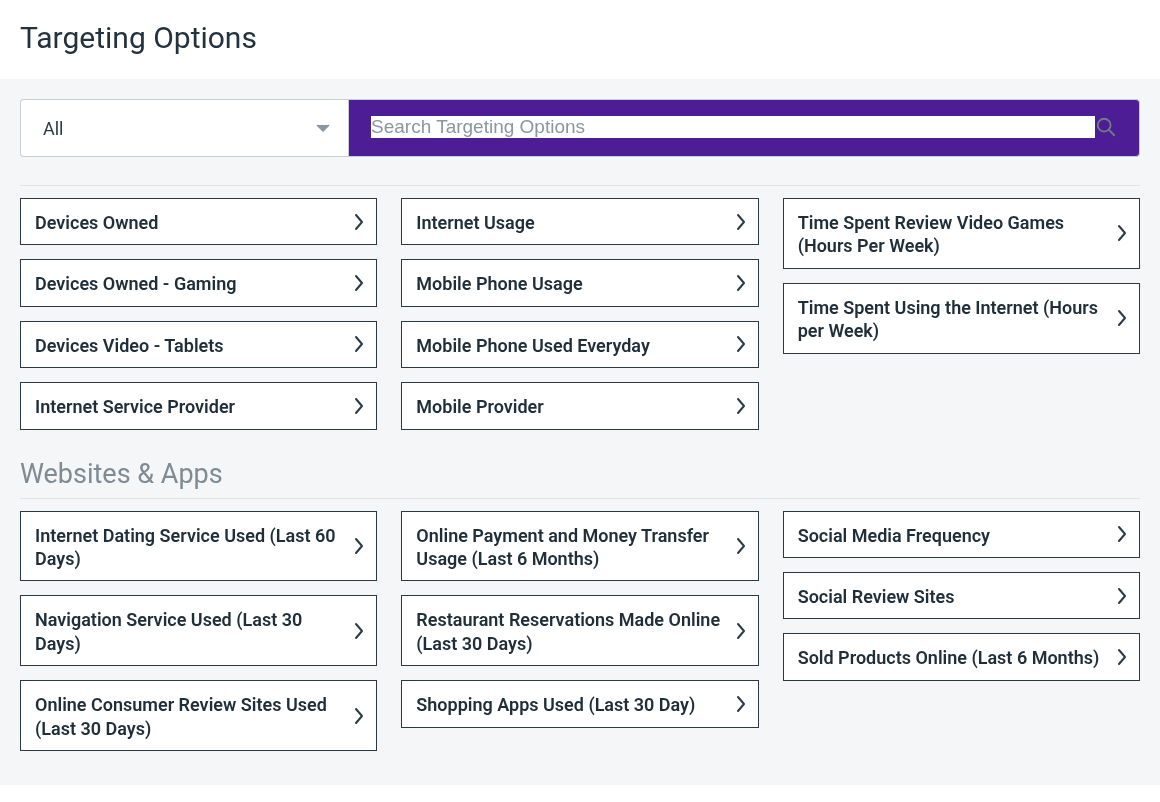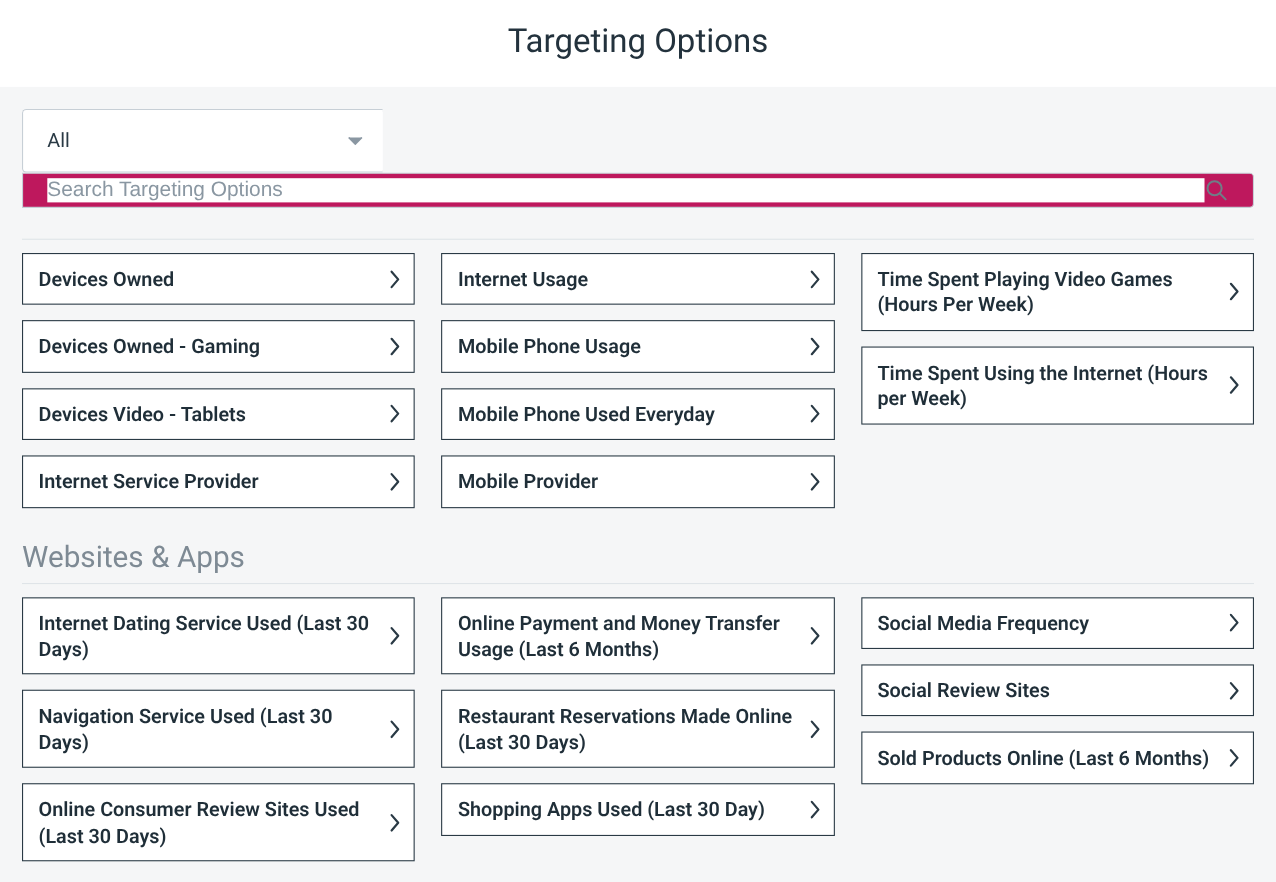--- a/index.html
+++ b/index.html
@@ -4,60 +4,58 @@
   <style>
     * { box-sizing: border-box; margin: 0; padding: 0; }
     html, body { font-family: -apple-system, BlinkMacSystemFont, "Segoe UI", Roboto, Helvetica, Arial, sans-serif; }
     body { width: 1160px; height: 802px; background: #fff; color: #2d3436; overflow: hidden; }
 
     .page-title {
       font-size: 30px;
       font-weight: 400;
       color: #23323d;
       padding: 20px 20px 24px 20px;
-      text-align: center;
     }
 
     .content {
       background: #f5f6f7;
       padding: 20px;
     }
 
     
     .filter-row {
       display: flex;
       margin-bottom: 28px;
-      flex-direction: column;
     }
     .dropdown {
       display: flex;
       align-items: center;
       justify-content: space-between;
       width: 328px;
       height: 58px;
       background: #fff;
       border: 1px solid #c7cfd6;
       border-right: none;
       border-radius: 4px 0 0 4px;
       padding: 0 18px 0 22px;
       font-size: 18px;
       color: #2a3a45;
       cursor: pointer;
     }
     .dropdown .caret { color: #8a97a2; }
     .search {
       display: flex;
-      align-items: center;
+      align-items: flex-start;
       justify-content: space-between;
       flex: 1;
       height: 58px;
-      background: #be185d;
+      background: #4c1d95;
       border: 1px solid #c7cfd6;
       border-radius: 0 4px 4px 0;
-      padding: 4px 22px;
+      padding: 16px 22px;
     }
     .search input {
       border: none;
       outline: none;
       font-size: 19px;
       color: #2a3a45;
       width: 100%;
     }
     .search input::placeholder { color: #8a97a2; }
     .search .mag { color: #6f7d87; }
@@ -193,21 +191,21 @@
           <span class="label">Mobile Provider</span>
           <span class="arrow">
             <svg width="10" height="18" viewBox="0 0 10 18">
               <path d="M2 2l6 7-6 7" stroke="currentColor" stroke-width="2" fill="none" stroke-linecap="round" stroke-linejoin="round"></path>
             </svg>
           </span>
         </div>
     </div>
     <div class="col">
       <div class="card">
-          <span class="label">Time Spent Playing Video Games (Hours Per Week)</span>
+          <span class="label">Time Spent Review Video Games (Hours Per Week)</span>
           <span class="arrow">
             <svg width="10" height="18" viewBox="0 0 10 18">
               <path d="M2 2l6 7-6 7" stroke="currentColor" stroke-width="2" fill="none" stroke-linecap="round" stroke-linejoin="round"></path>
             </svg>
           </span>
         </div>
       <div class="card">
           <span class="label">Time Spent Using the Internet (Hours per Week)</span>
           <span class="arrow">
             <svg width="10" height="18" viewBox="0 0 10 18">
@@ -216,21 +214,21 @@
           </span>
         </div>
     </div>
   </div>
 
   <h2 class="section-title">Websites &amp; Apps</h2>
   <div class="divider"></div>
   <div class="grid">
     <div class="col">
       <div class="card">
-          <span class="label">Internet Dating Service Used (Last 30 Days)</span>
+          <span class="label">Internet Dating Service Used (Last 60 Days)</span>
           <span class="arrow">
             <svg width="10" height="18" viewBox="0 0 10 18">
               <path d="M2 2l6 7-6 7" stroke="currentColor" stroke-width="2" fill="none" stroke-linecap="round" stroke-linejoin="round"></path>
             </svg>
           </span>
         </div>
       <div class="card">
           <span class="label">Navigation Service Used (Last 30 Days)</span>
           <span class="arrow">
             <svg width="10" height="18" viewBox="0 0 10 18">

